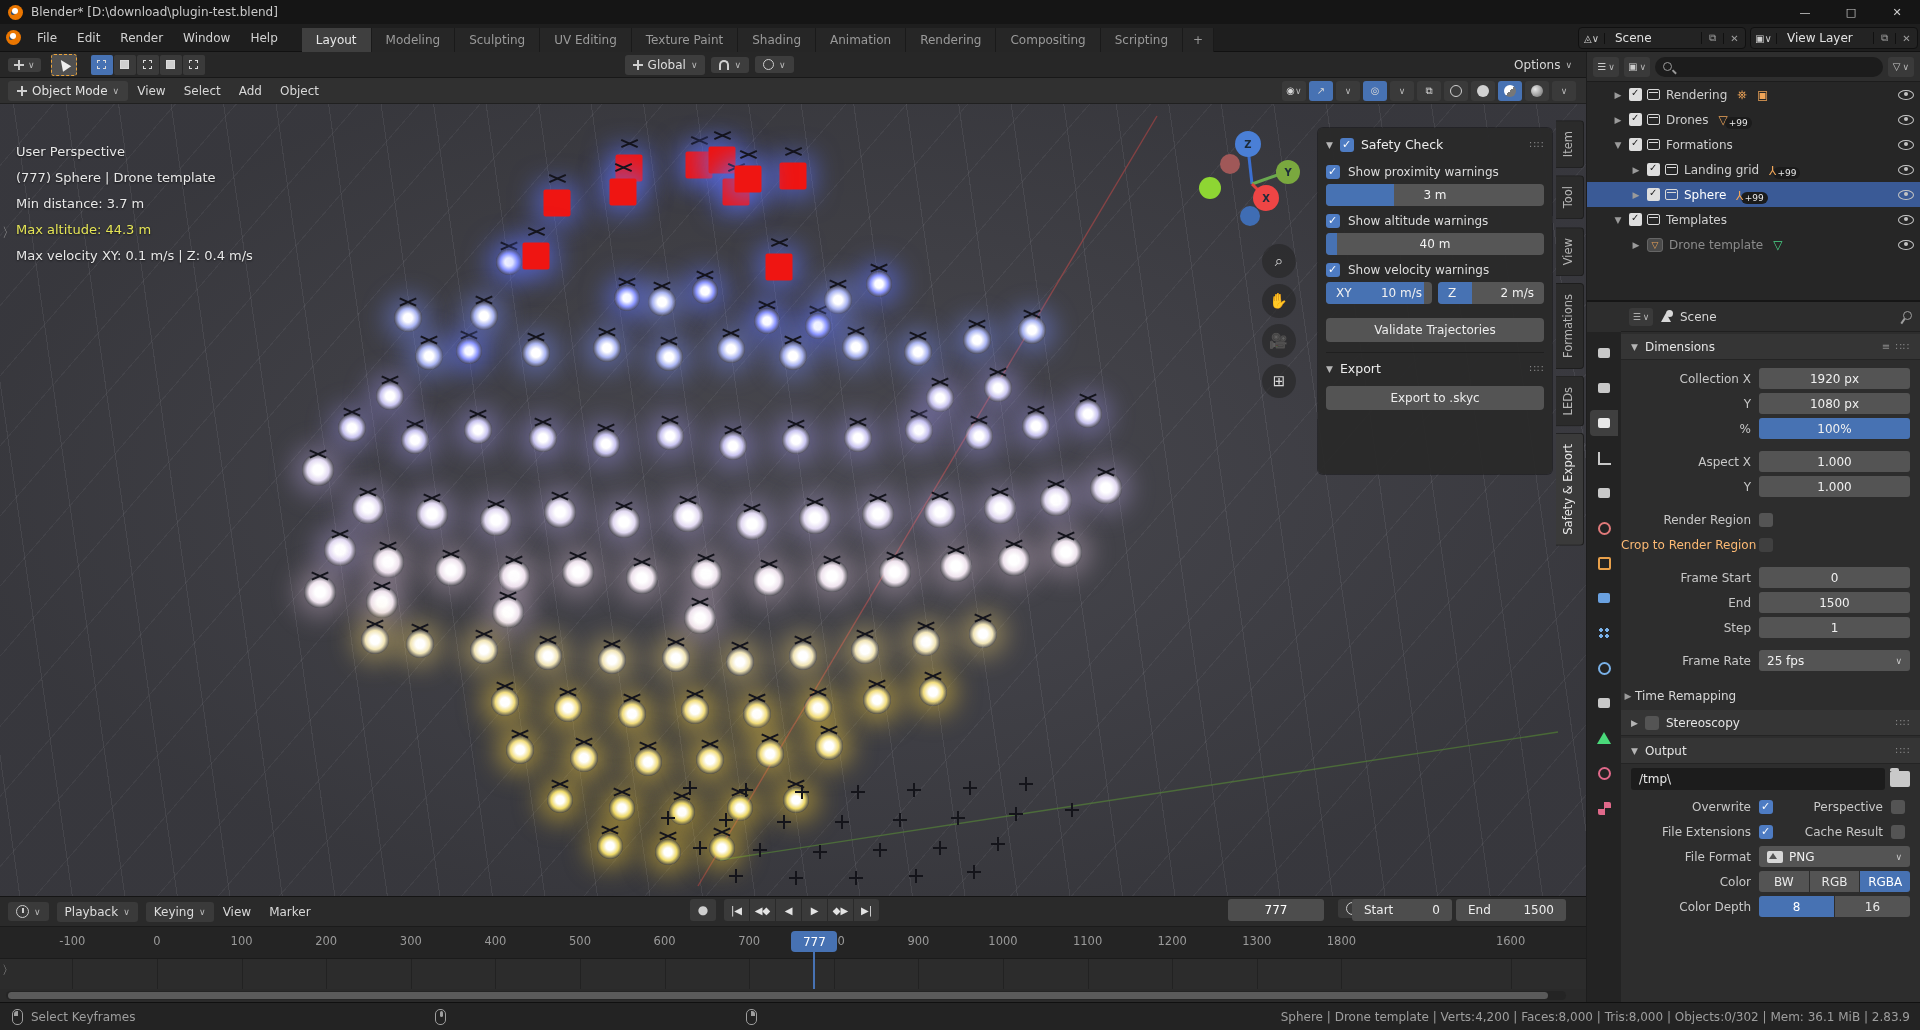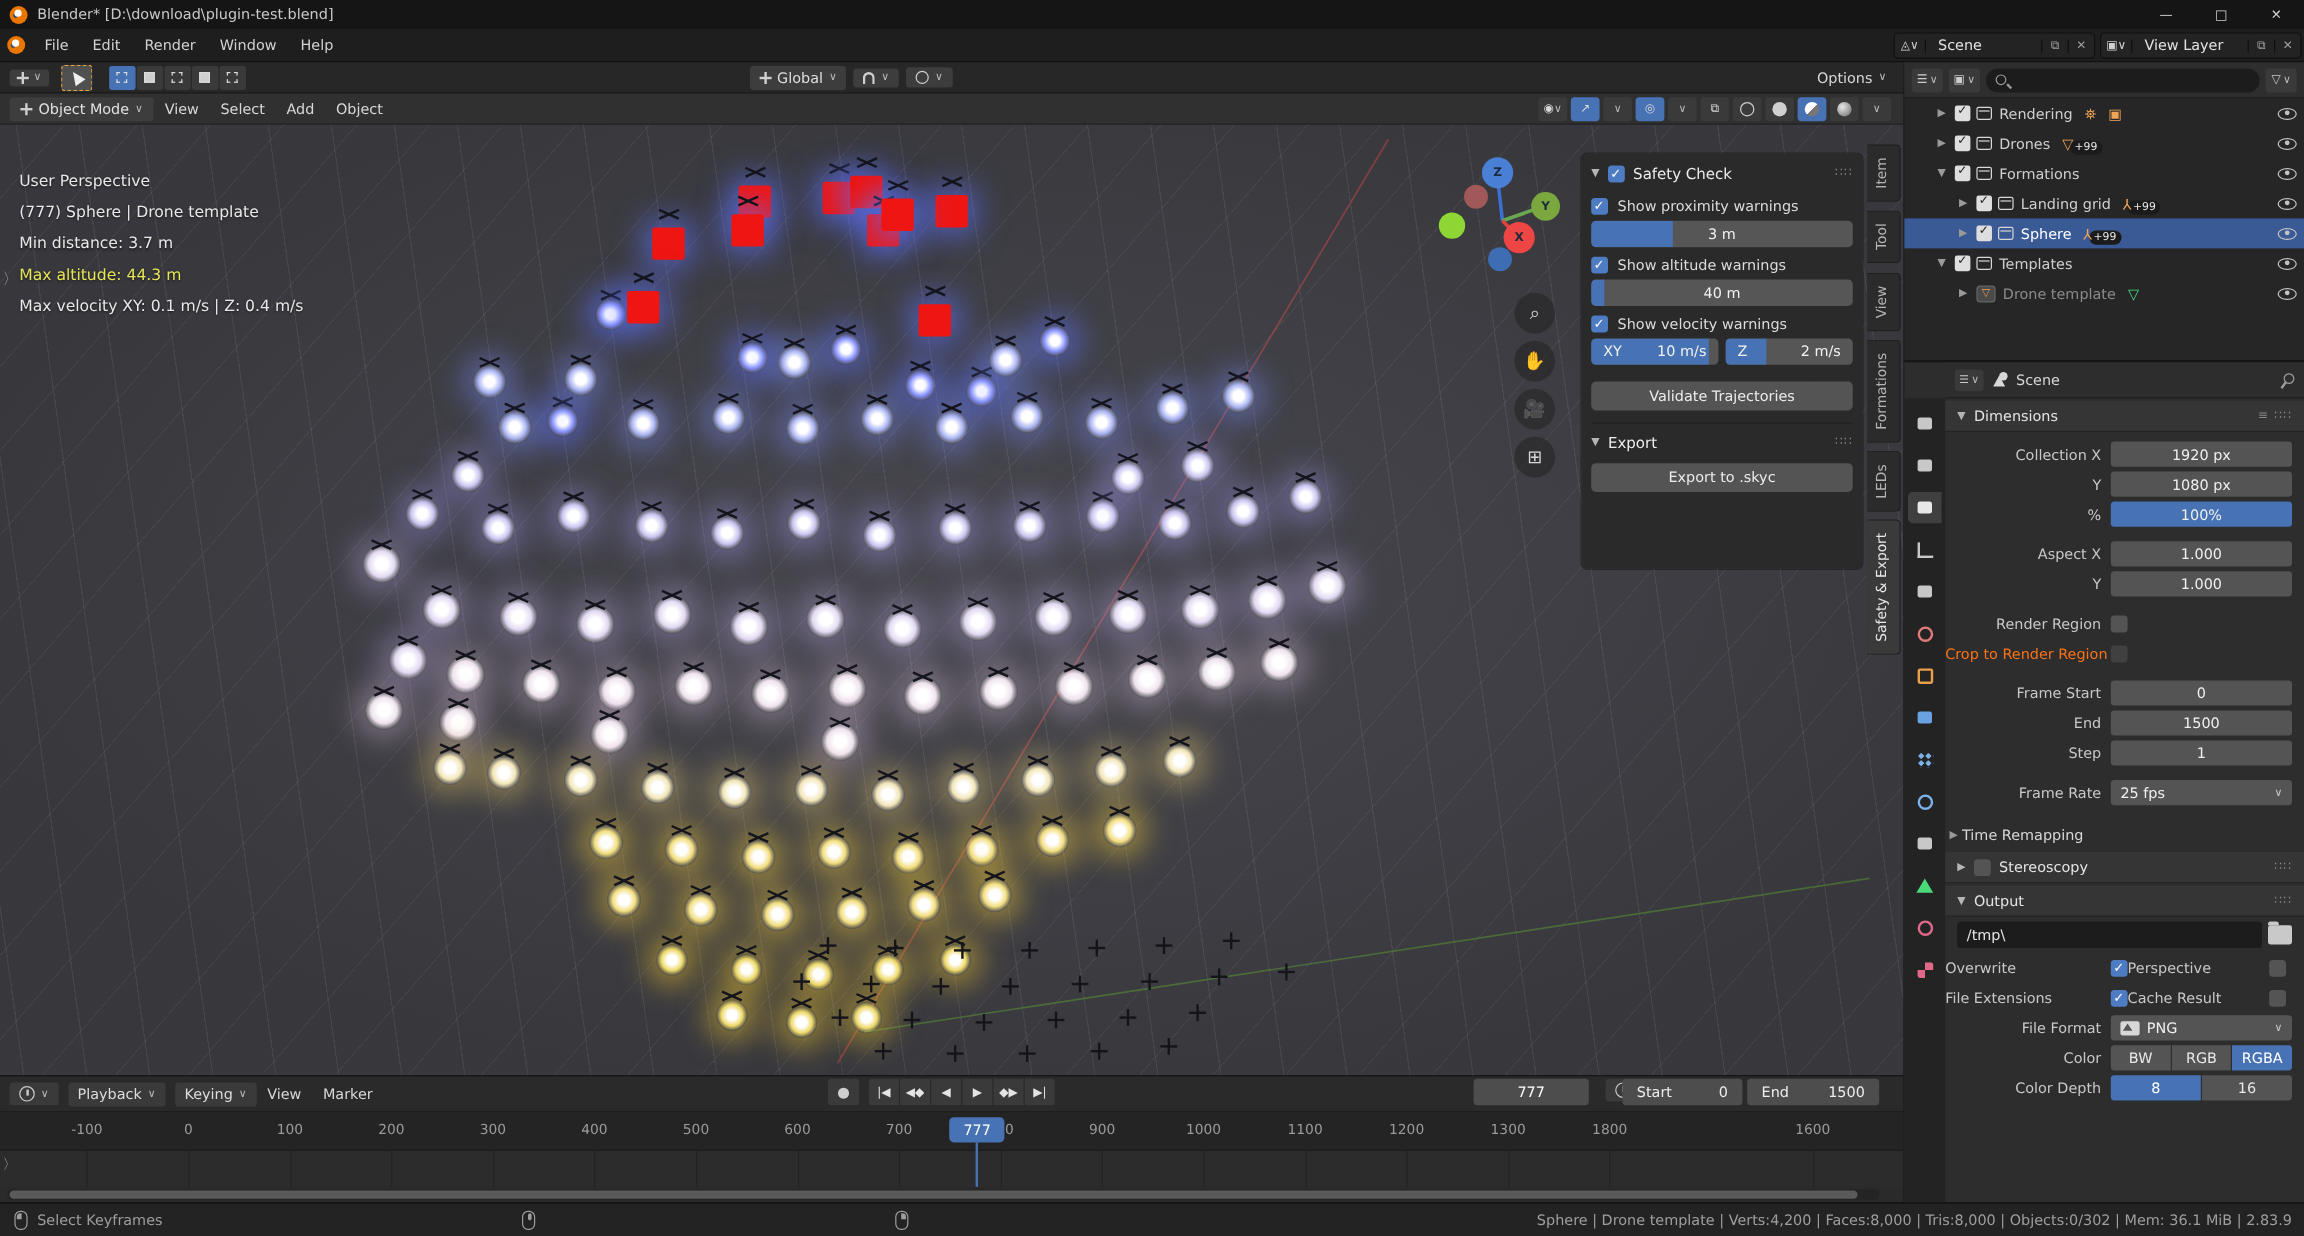--- a/index.html
+++ b/index.html
@@ -132,37 +132,37 @@
   .scn-ic{width:13px;height:13px;position:relative}
   .scn-ic::before{content:"";position:absolute;left:1px;bottom:1px;border-left:5px solid transparent;border-right:5px solid transparent;border-bottom:9px solid #d8d8d8}
   .scn-ic::after{content:"";position:absolute;right:0;top:0;width:7px;height:7px;border-radius:50%;background:#d8d8d8}
   .pin{margin-left:auto;width:12px;height:12px;position:relative;opacity:.8}
   .pin::before{content:"";position:absolute;left:3px;top:0;width:7px;height:7px;border-radius:50%;border:1.6px solid #bbb}
   .pin::after{content:"";position:absolute;left:2px;top:7px;width:1.6px;height:6px;background:#bbb;transform:rotate(35deg)}
   .sec-hdr{height:26px;background:#353535;display:flex;align-items:center;gap:7px;padding:0 10px;color:#e4e4e4;border-bottom:1px solid #242424;margin-top:2px}
   .sec-hdr .arr{font-size:9px;color:#b5b5b5}
   .prow{display:flex;align-items:center;height:25px;padding-right:10px}
   .prow .plabel{width:138px;text-align:right;color:#c8c8c8;padding-right:8px;white-space:nowrap}
-  .prow .plabel.dim{color:#f97316}
+  .prow .plabel.dim{color:#fdba74}
   .pfield{flex:1;height:21px;background:#545454;border-radius:3px;display:flex;align-items:center;justify-content:center;color:#f0f0f0;position:relative}
   .pfield.blue{background:#4772b3}
   .pfield.dd{justify-content:space-between;padding:0 8px}
   .pfield .cv{font-size:9px;color:#ccc}
   .pcheck{flex:1;display:flex;align-items:center}
   .seg{flex:1;display:flex;gap:1px}
   .seg .sg{flex:1;height:21px;background:#545454;display:flex;align-items:center;justify-content:center;color:#e8e8e8}
   .seg .sg:first-child{border-radius:3px 0 0 3px}
   .seg .sg:last-child{border-radius:0 3px 3px 0}
   .seg .sg.on{background:#4772b3;color:#fff}
   .pathrow{display:flex;align-items:center;gap:5px;padding:4px 10px}
   .pathfield{flex:1;height:22px;background:#1c1c1c;border-radius:3px;display:flex;align-items:center;padding:0 8px;color:#e6e6e6}
   .folder{width:20px;height:16px;background:#c9c9c9;border-radius:2px;position:relative}
   .folder::before{content:"";position:absolute;left:0;top:-3px;width:9px;height:3px;background:#c9c9c9;border-radius:2px 2px 0 0}
   .ckrow{display:flex;align-items:center;height:25px;padding-right:10px}
-  .ckrow .cklabel{width:138px;text-align:left;color:#c8c8c8;padding-right:8px}
+  .ckrow .cklabel{width:138px;text-align:right;color:#c8c8c8;padding-right:8px}
   .ckrow .cklabel.l2{width:118px}
   .fmt-ic{width:16px;height:12px;background:#d8d8d8;border-radius:2px;position:relative;margin-right:6px}
   .fmt-ic::after{content:"";position:absolute;left:2px;top:2px;border-left:4px solid transparent;border-right:4px solid transparent;border-bottom:6px solid #555}
   
   #timeline{position:absolute;left:0;top:896px;width:1586px;height:106px;background:#2a2a2a;border-top:1px solid #151515}
   #tl-header{height:30px;display:flex;align-items:center;border-bottom:1px solid #1b1b1b}
   .tl-dd{display:flex;align-items:center;gap:5px;background:#3a3a3a;border-radius:3px;padding:3px 8px;margin-left:8px;color:#ddd}
   .clock{width:13px;height:13px;border:1.6px solid #ccc;border-radius:50%;position:relative}
   .clock::after{content:"";position:absolute;left:5px;top:2px;width:1.5px;height:5px;background:#ccc}
   #transport{position:absolute;left:690px;top:899px;display:flex;align-items:center;gap:8px}
@@ -207,20 +207,33 @@
 </div>
 
 <div id="menubar">
   <span class="blender-logo" style="margin-left:6px"></span>
   <div id="menus">
       <div class="menu-item">File</div>
       <div class="menu-item">Edit</div>
       <div class="menu-item">Render</div>
       <div class="menu-item">Window</div>
       <div class="menu-item">Help</div>
+    </div>
+  <div id="ws-tabs">
+      <div class="ws-tab active">Layout</div>
+      <div class="ws-tab">Modeling</div>
+      <div class="ws-tab">Sculpting</div>
+      <div class="ws-tab">UV Editing</div>
+      <div class="ws-tab">Texture Paint</div>
+      <div class="ws-tab">Shading</div>
+      <div class="ws-tab">Animation</div>
+      <div class="ws-tab">Rendering</div>
+      <div class="ws-tab">Compositing</div>
+      <div class="ws-tab">Scripting</div>
+      <div class="ws-tab plus">+</div>
     </div>
   <div id="sel-cluster">
     <div class="sel-box">
       <span class="sel-icon">◬∨</span>
       <span class="sel-name">Scene</span>
       <span class="sel-btn">⧉</span>
       <span class="sel-btn">✕</span>
     </div>
     <div class="sel-box">
       <span class="sel-icon">▣∨</span>

